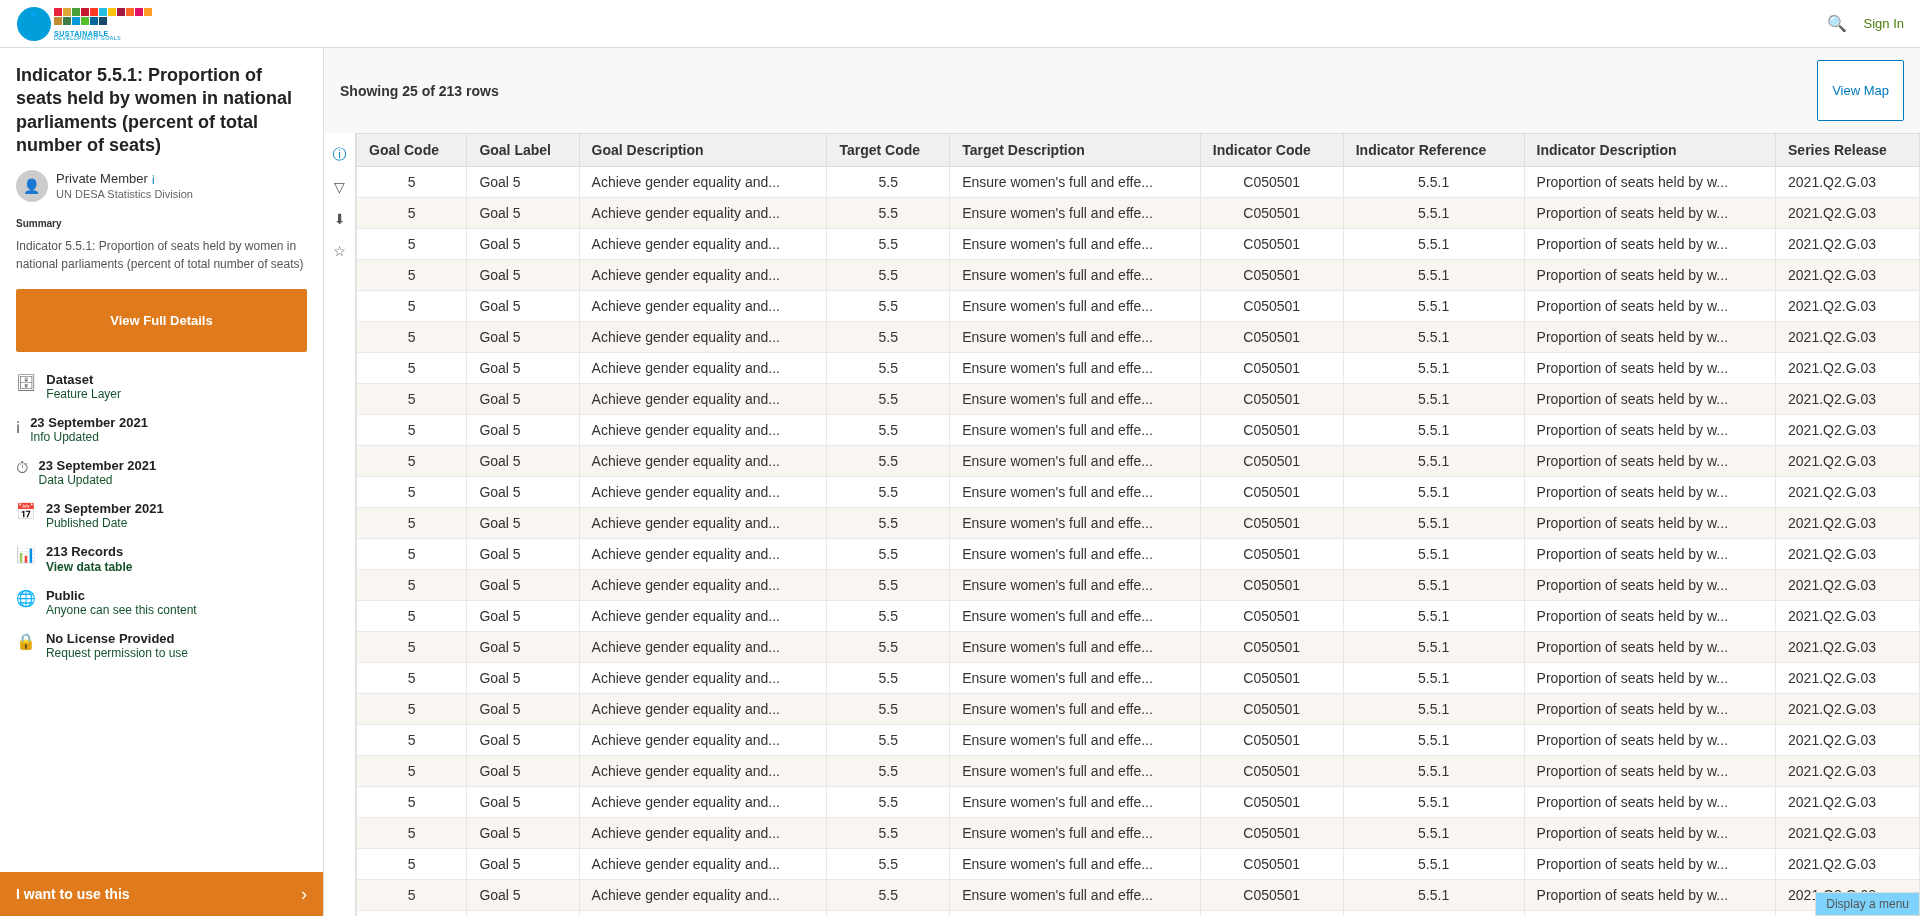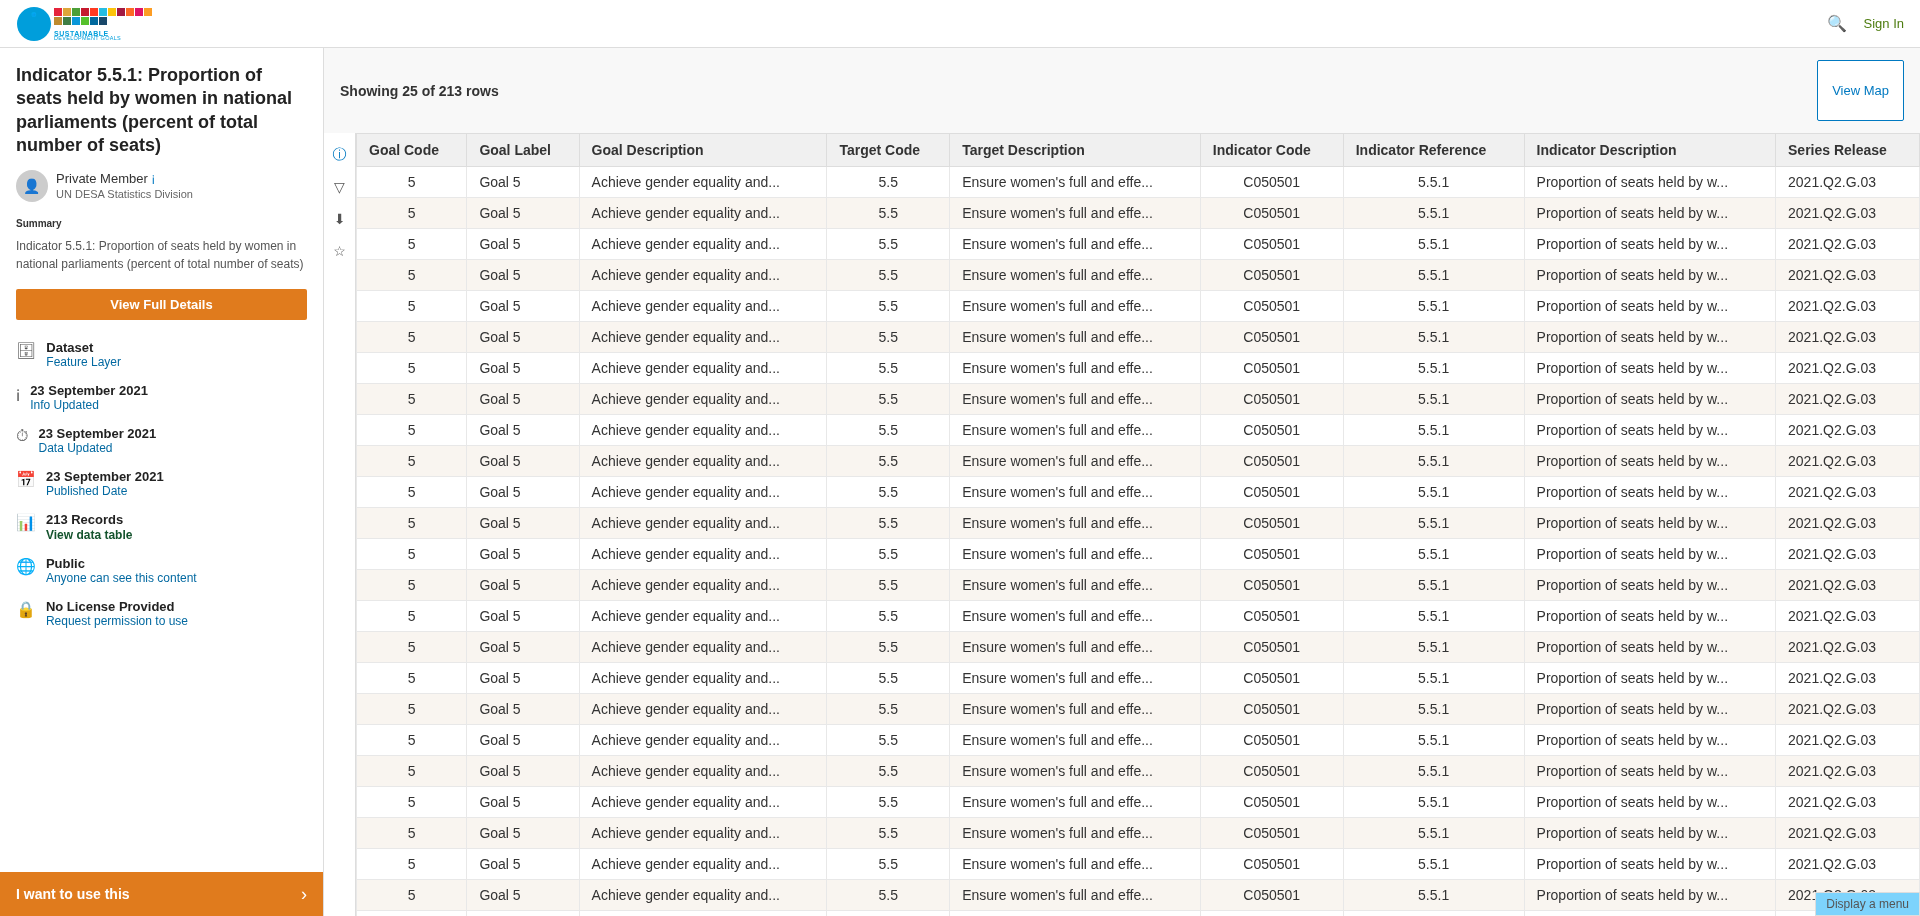--- a/index.html
+++ b/index.html
@@ -52,32 +52,32 @@
     .author-name { font-size: 13px; color: #333; display: flex; gap: 4px; }
     .author-org { font-size: 11px; color: #666; }
     .info-icon { color: #0079c1; font-size: 12px; cursor: pointer; }
     .sidebar-section-title { font-size: 10px; font-weight: bold; color: #333; margin-bottom: 8px; }
     .sidebar-summary-text { font-size: 12px; color: #555; line-height: 1.5; margin-bottom: 16px; }
     .view-full-btn {
       background: #e07b1d;
       color: white;
       border: none;
       width: 100%;
-      padding: 8px;
+      padding: 24px;
       font-size: 13px;
       font-weight: bold;
       cursor: pointer;
       margin-bottom: 20px;
       border-radius: 2px;
     }
     .meta-list { list-style: none; }
     .meta-item { display: flex; align-items: flex-start; gap: 10px; margin-bottom: 14px; }
     .meta-icon { font-size: 16px; color: #555; flex-shrink: 0; margin-top: 1px; }
     .meta-label { font-size: 13px; font-weight: bold; color: #222; }
-    .meta-value { font-size: 12px; color: #0369a1; }
+    .meta-value { font-size: 12px; color: #14532d; }
     .meta-link { font-size: 12px; color: #14532d; cursor: pointer; text-decoration: none; font-weight: bold; }
 
     
     .bottom-cta {
       background: #e07b1d;
       color: white;
       height: 44px;
       display: flex;
       align-items: center;
       justify-content: space-between;

